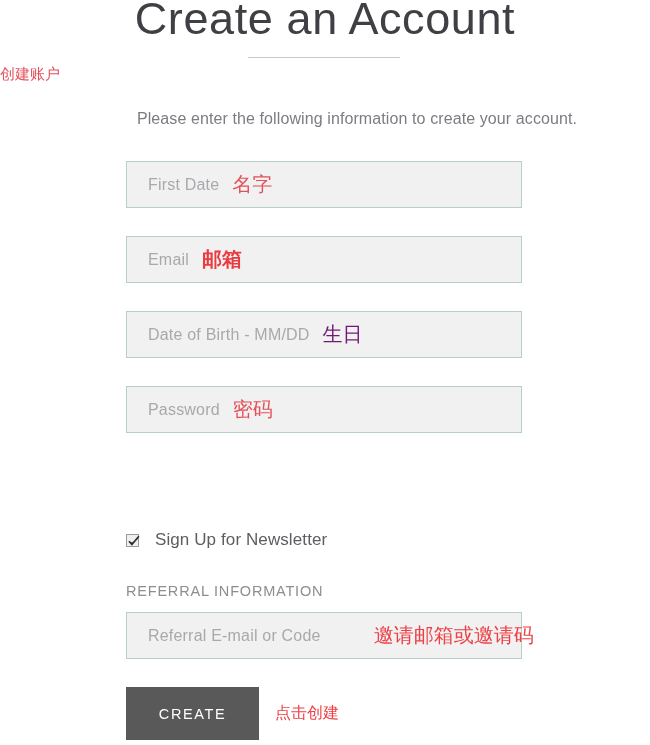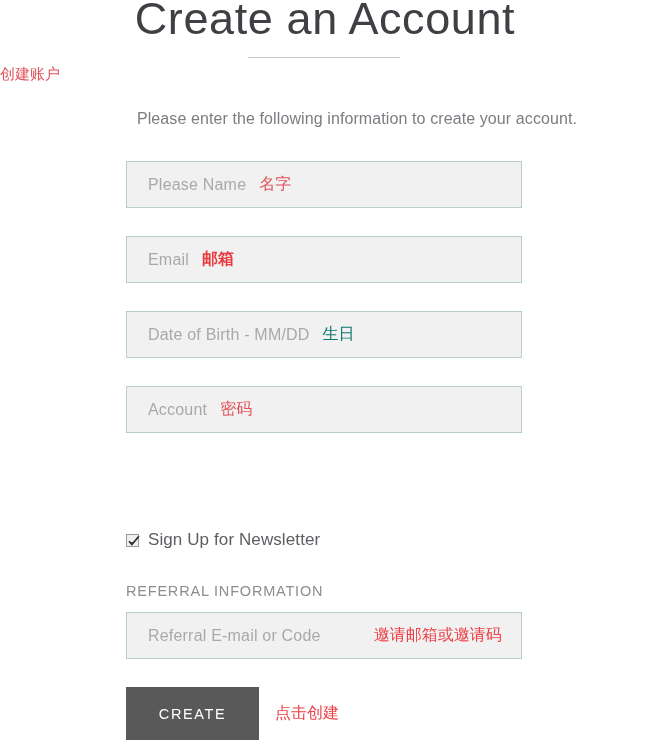--- a/index.html
+++ b/index.html
@@ -92,42 +92,43 @@
     padding-left: 21px;
     cursor: text;
   }
   .field .ph {
     font-size: 16px;
     color: #a9a9ad;
     letter-spacing: 0.2px;
     white-space: nowrap;
   }
   .field .cn {
-    font-size: 16px;
+    font-size: 20px;
     color: #e2515a;
     margin-left: 13px;
     white-space: nowrap;
   }
   .field.email .cn,
   .field.dob .cn,
   .field.referral .cn {
     color: #ea3a3f;
     font-weight: 700;
   }
-  .field.dob .cn { font-weight: 400; color:#0f766e; }
+  .field.dob .cn { font-weight: 400; color:#701a75; }
   .field.referral .cn { font-weight: 400; color:#ee4046; }
 
   
   .newsletter {
     position: absolute;
     left: 126px;
     top: 530px;
     display: flex;
     align-items: center;
     cursor: pointer;
+    gap: 7px;
   }
   .cbox {
     width: 13px;
     height: 13px;
     box-sizing: border-box;
     border: 1px solid #9b9b9b;
     background: #efefef;
     position: relative;
     flex: 0 0 auto;
     cursor: pointer;
@@ -197,37 +198,37 @@
 <div class="page">
 
   <div class="page-title">Create an Account</div>
   <div class="title-divider"></div>
   <div class="title-cn">创建账户</div>
   <div class="subtitle">Please enter the following information to create your account.</div>
 
   <div class="form">
 
     <div class="field first-name">
-      <span class="ph">Please Name</span>
+      <span class="ph">First Date</span>
       <span class="cn">名字</span>
     </div>
 
 
     <div class="field email">
       <span class="ph">Email</span>
       <span class="cn">邮箱</span>
     </div>
 
     <div class="field dob">
       <span class="ph">Date of Birth - MM/DD</span>
       <span class="cn">生日</span>
     </div>
 
     <div class="field password">
-      <span class="ph">Account</span>
+      <span class="ph">Password</span>
       <span class="cn">密码</span>
     </div>
 
   </div>
 
   <div class="newsletter">
     <span class="cbox">
       <svg width="14" height="14" viewBox="0 0 14 14">
         <path d="M2.2 7.4 L5 10.4 L11.6 2.6 L10.2 5.6 L5.1 8.6 Z" fill="#2f2f33"></path>
         <path d="M2.0 7.2 L4.9 10.5 L11.9 2.2" stroke="#2f2f33" stroke-width="1.7" fill="none"></path>

